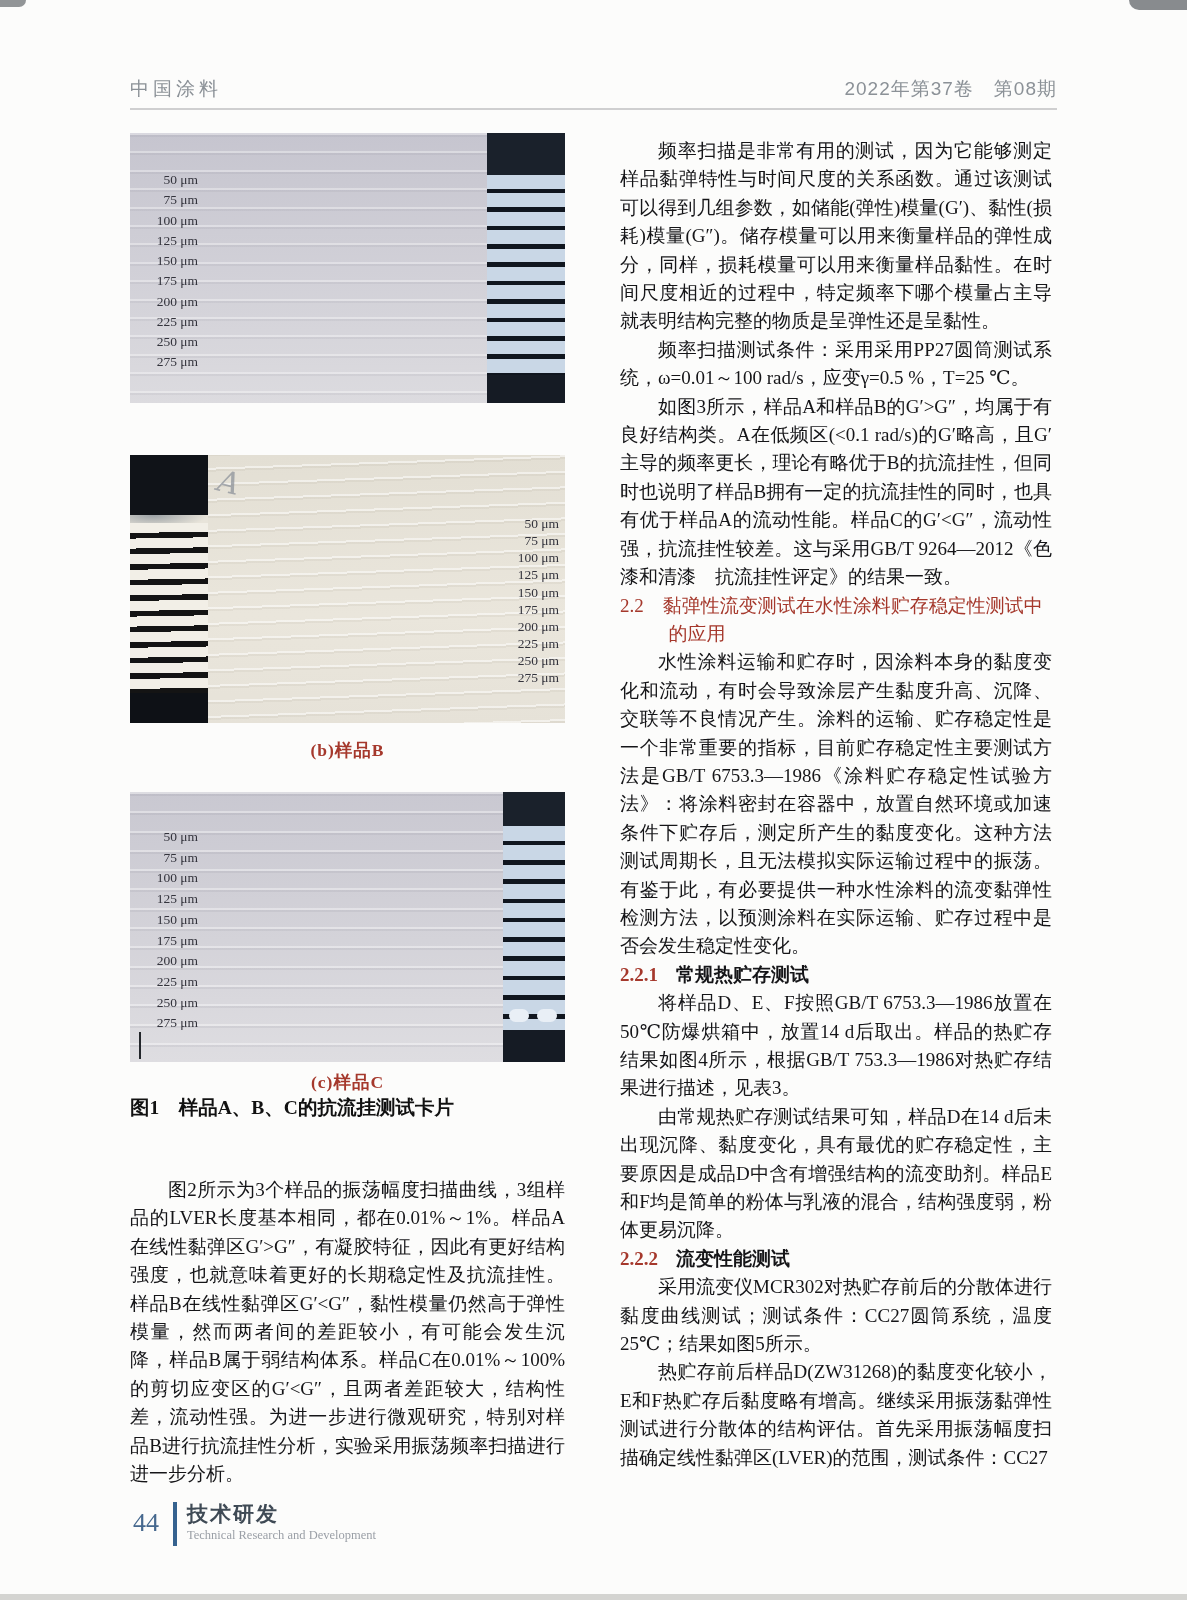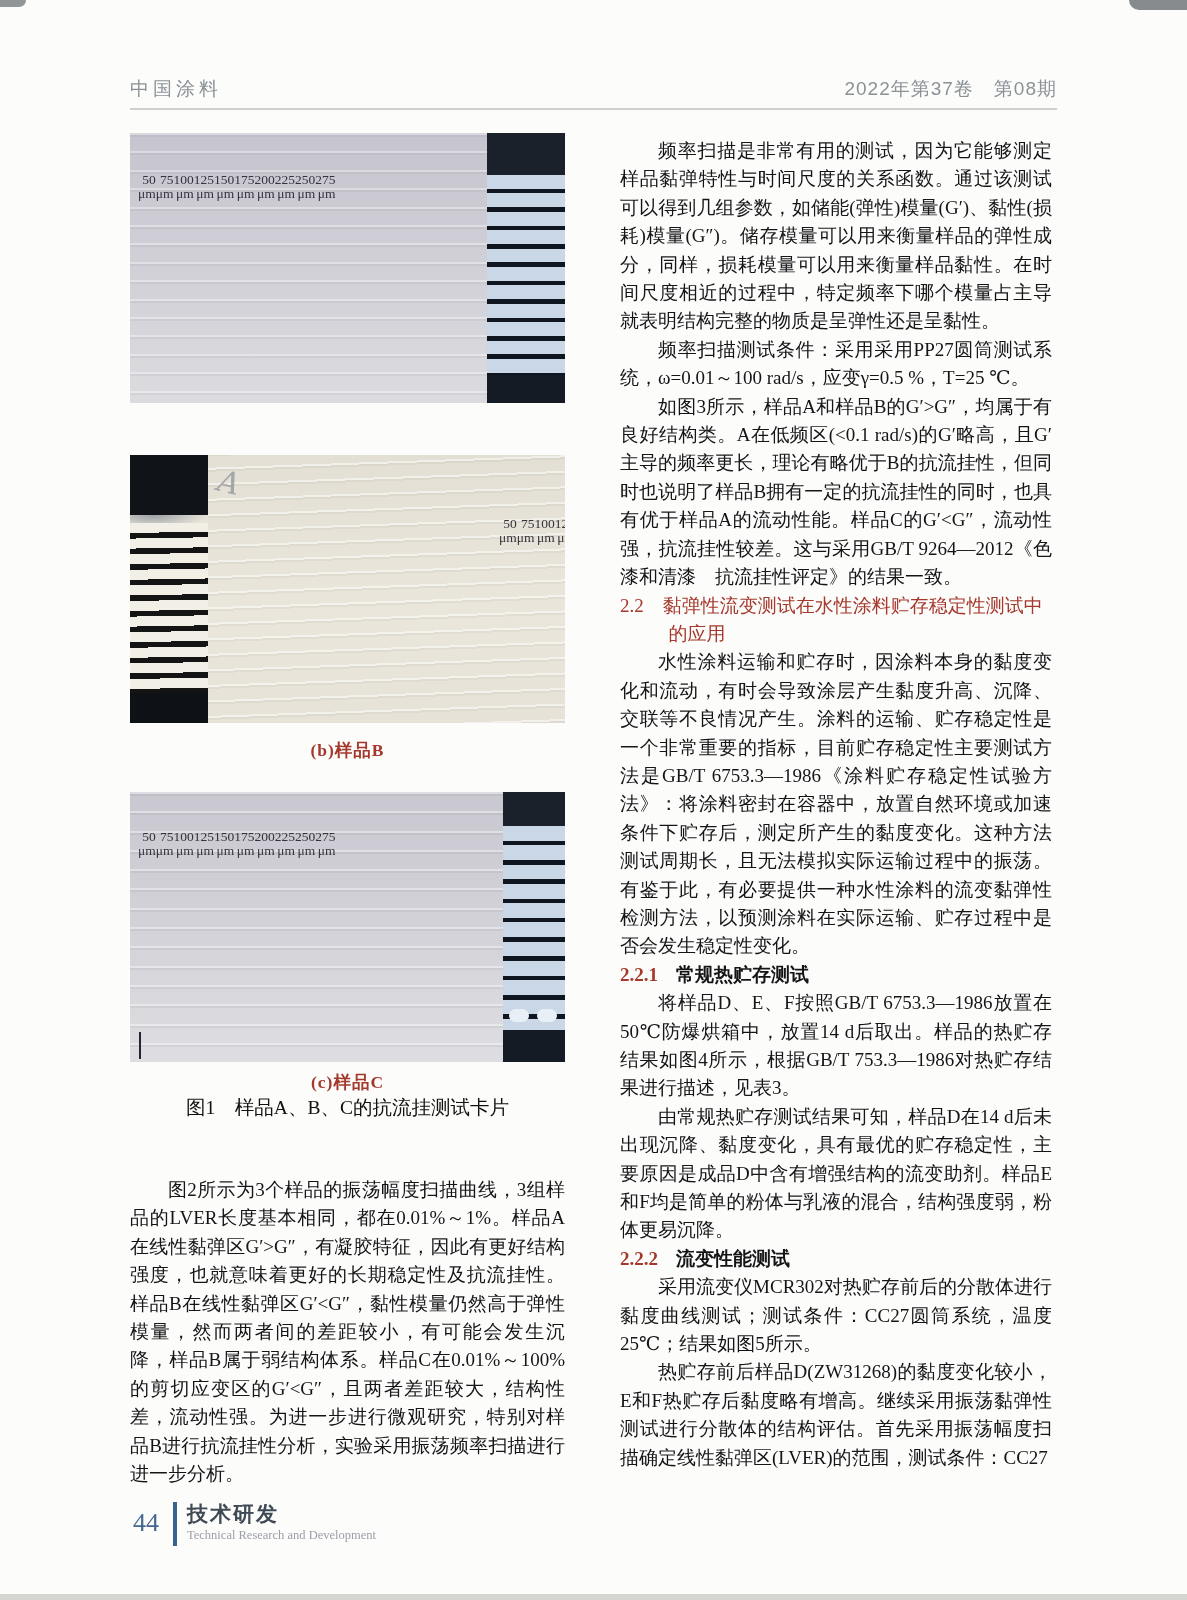--- a/index.html
+++ b/index.html
@@ -30,21 +30,21 @@
         linear-gradient(180deg,#c6c5cf 0%,#d2d1d8 55%,#dcdbdf 100%);}
   .photo-c{top:792px;height:270px;
      background-color:#cfced6;
      background-image:repeating-linear-gradient(180deg,rgba(255,255,255,.38) 0 2px,rgba(40,40,60,.06) 2px 4px,rgba(255,255,255,0) 4px 19.3px),
         linear-gradient(180deg,#c9c8d1 0%,#d4d3d9 55%,#dedde1 100%);}
   .photo-b{top:455px;height:268px;
      background-color:#e6e2d8;
      background-image:repeating-linear-gradient(178deg,rgba(255,255,255,.5) 0 2px,rgba(120,110,90,.07) 2px 4px,rgba(255,255,255,0) 4px 15.5px),
         linear-gradient(180deg,#e3dfd4 0%,#eae6dc 60%,#e6e2d8 100%);}
 
-  .labels-col{position:absolute;display:flex;flex-direction:row;justify-content:space-between;
+  .labels-col{position:absolute;display:flex;flex-direction:column;justify-content:space-between;
               font-size:13.5px;color:#33333c;}
   .labels-col span{display:block;text-align:right;line-height:1;}
   .labels-a{left:8px;top:40px;height:196px;width:60px;}
   .labels-c{left:8px;top:38px;height:200px;width:60px;}
   .labels-b{right:6px;top:62px;height:168px;width:60px;}
 
   
   .strip{position:absolute;top:0;bottom:0;}
   .strip-a{right:0;width:78px;}
   .strip-c{right:0;width:62px;}
@@ -71,21 +71,21 @@
   .strip-b .dark-bot{position:absolute;left:0;right:0;bottom:0;height:30px;background:#0e1116;}
   .strip-b .bars{position:absolute;left:0;right:0;top:68px;bottom:30px;background-color:#f2efe7;
      background-image:repeating-linear-gradient(179deg,#f2efe7 0 10px,#141414 10px 15.6px);}
   .handmark{position:absolute;left:88px;top:10px;color:#8e939b;font-size:30px;
             transform:rotate(14deg) skewX(-10deg);font-family:"DejaVu Serif",serif;opacity:.75;}
 
   
   .subcap{position:absolute;left:0;width:435px;text-align:center;color:#a5382c;
           font-weight:bold;font-size:17.5px;letter-spacing:1px;}
   .cap-a{top:410px;} .cap-b{top:738px;} .cap-c{top:1070px;}
-  .figcap{position:absolute;left:0;width:435px;text-align:center;font-weight:normal;color:#111;}
+  .figcap{position:absolute;left:0;width:435px;text-align:left;font-weight:bold;color:#111;}
   .figcap-cn{top:1094px;font-size:19.5px;}
   .figcap-en{top:1124px;font-size:19px;font-family:"Liberation Serif",serif;}
 
   
   .bodytext p{margin:0;font-size:19px;line-height:28.4px;text-align:justify;text-indent:2em;color:#151518;}
   .left-para{position:absolute;left:0;top:1176px;width:435px;}
 
   .h-sec{margin:0;font-size:19px;line-height:28.4px;font-weight:normal;color:#a5382c;
          padding-left:2.55em;text-indent:-2.55em;text-align:left;}
   .h-sub{margin:0;font-size:19px;line-height:28.4px;text-indent:0;text-align:left;color:#151518;}

